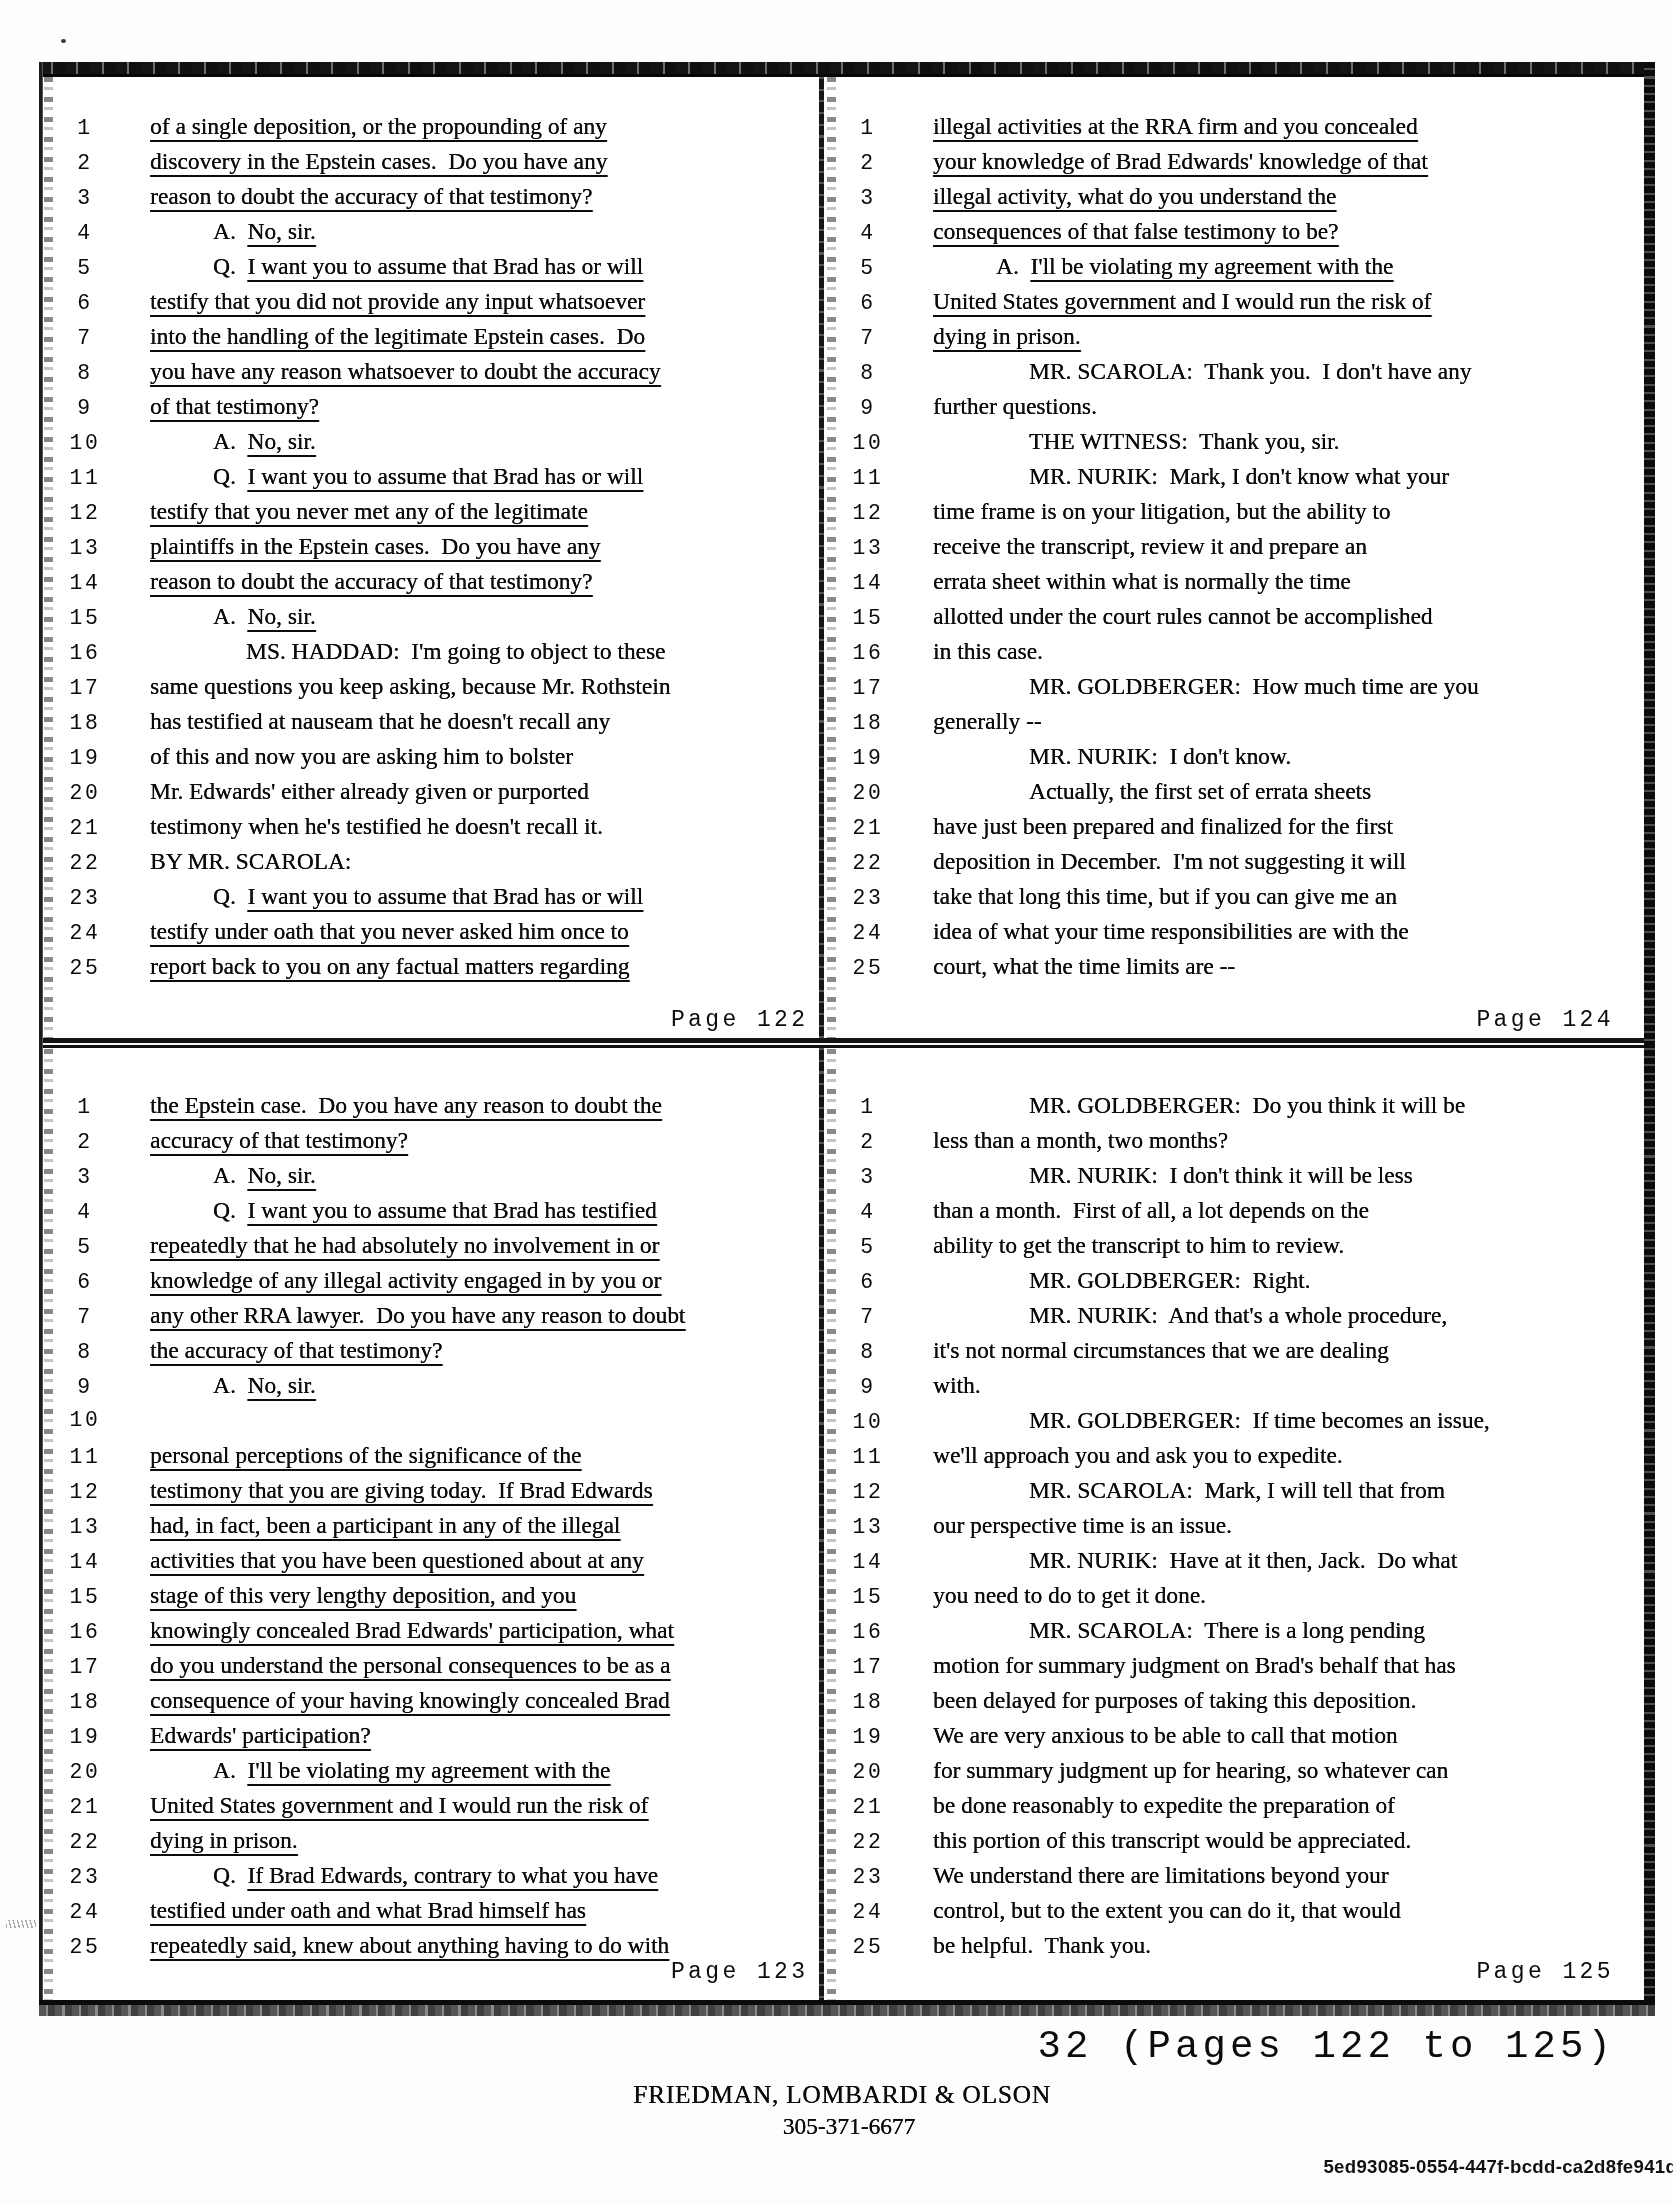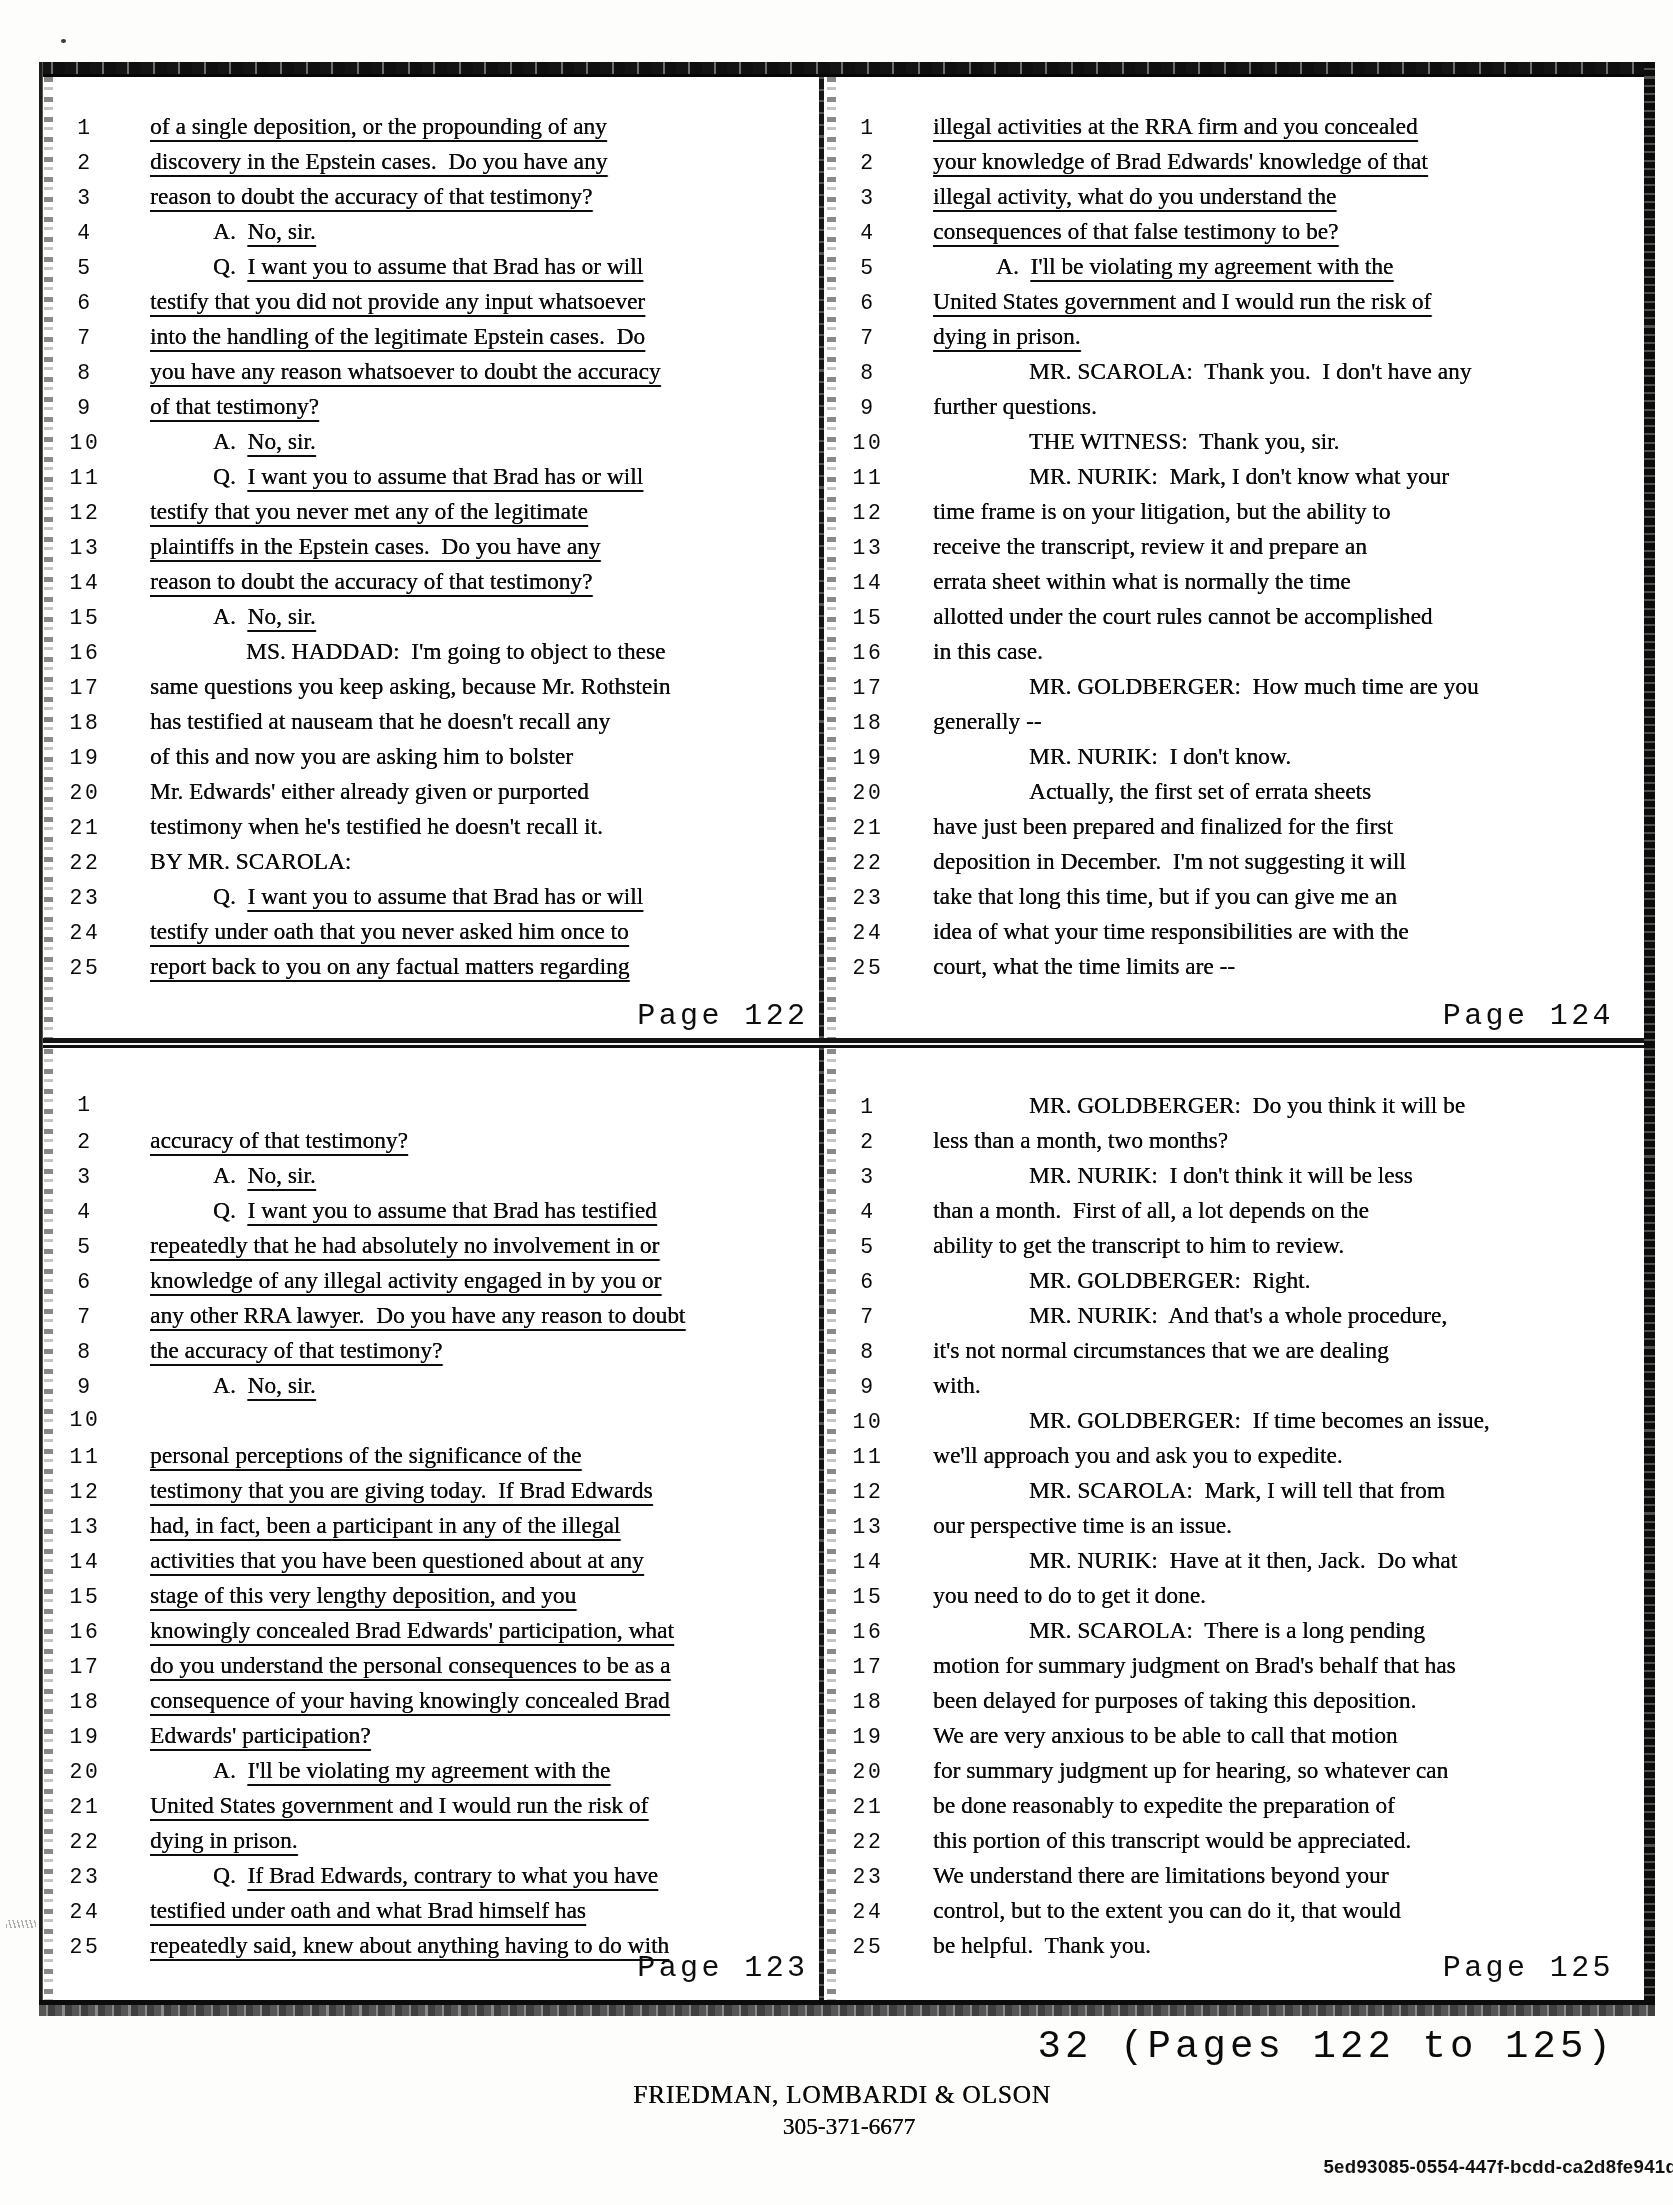--- a/index.html
+++ b/index.html
@@ -52,21 +52,21 @@
   .txt{margin-left:41px;padding-right:5.5px;white-space:pre;font-size:23.4px;
     text-shadow:0.2px 0 0 #000;}
   .ind1{padding-left:63px;}
   .ind2{padding-left:96px;}
   .u{text-decoration:underline;text-decoration-thickness:2.4px;
      text-underline-offset:6.2px;text-decoration-skip-ink:none;}
   .pre{text-decoration:none;}
 
   .page-label{position:absolute;bottom:5.5px;right:9.6px;
     font-family:"Liberation Mono","DejaVu Sans Mono",monospace;
-    font-size:30px;letter-spacing:3.4px;color:#0d0d0d;}
+    font-size:23px;letter-spacing:3.4px;color:#0d0d0d;}
   .q-bl .page-label,.q-br .page-label{bottom:15px;text-align:right;}
   .q-tr .page-label,.q-br .page-label{right:30px;}
 
   
   .footer-pages{position:absolute;top:2025px;right:59px;
     font-family:"Liberation Mono","DejaVu Sans Mono",monospace;
     font-size:39px;letter-spacing:4.1px;color:#0b0b0b;}
   .footer-firm{position:absolute;top:2080px;left:5px;width:100%;text-align:center;
     font-size:25.5px;letter-spacing:0.7px;color:#0b0b0b;text-shadow:0.2px 0 0 #000;}
   .footer-phone{position:absolute;top:2113px;left:0;width:100%;text-align:center;
@@ -301,20 +301,21 @@
               <span class="txt ind0"><span>court, what the time limits are --</span></span>
             </div>
           </div>
         <div class="page-label">Page 124</div>
       </section>
 
       <section class="quad q-bl">
         <div class="line-list">
             <div class="line">
               <span class="num">1</span>
+              <span class="txt ind0"><span class="u">the Epstein case.  Do you have any reason to doubt the</span></span>
             </div>
             <div class="line">
               <span class="num">2</span>
               <span class="txt ind0"><span class="u">accuracy of that testimony?</span></span>
             </div>
             <div class="line">
               <span class="num">3</span>
               <span class="txt ind1"><span class="pre">A.  </span><span class="u">No, sir.</span></span>
             </div>
             <div class="line">

